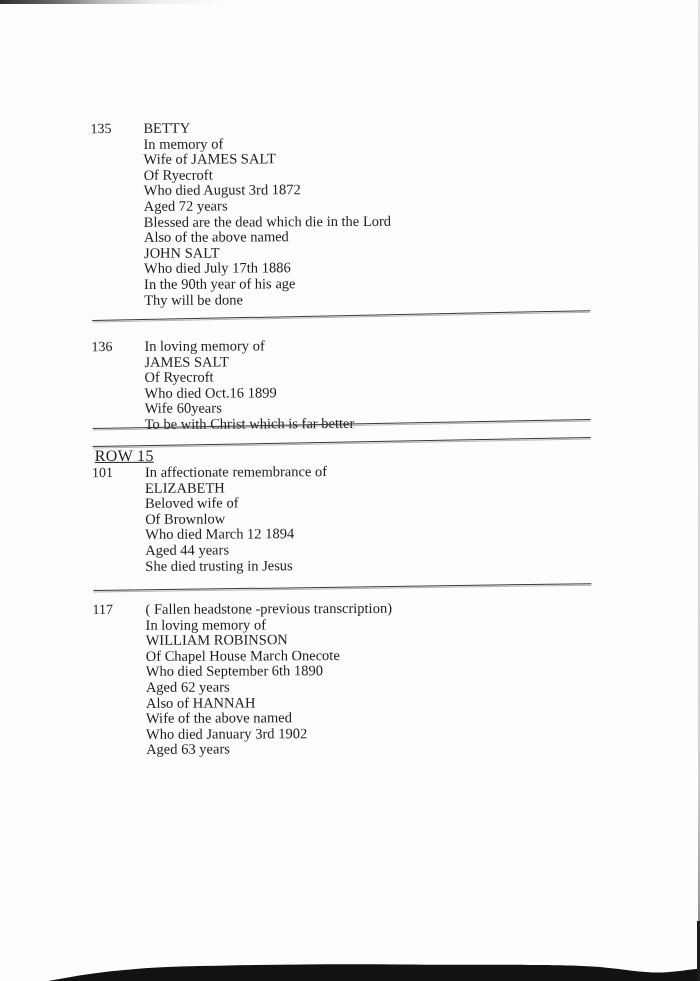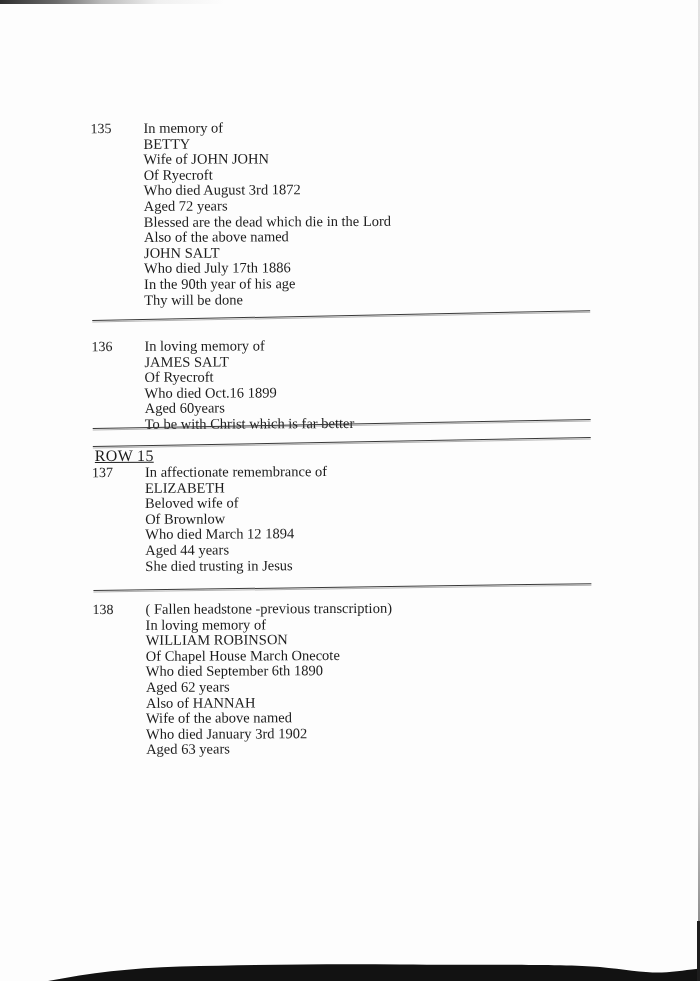--- a/index.html
+++ b/index.html
@@ -53,23 +53,23 @@
 <div class="scan-page">
 
   <div class="smudge-top"></div>
   <div class="edge-right"></div>
 
   <div class="content">
 
     <div class="entry entry-135">
       <div class="num">135</div>
       <div class="lines">
+          <div class="line">BETTY</div>
           <div class="line">In memory of</div>
-          <div class="line">BETTY</div>
-          <div class="line">Wife of JOHN JOHN</div>
+          <div class="line">Wife of JAMES SALT</div>
           <div class="line">Of Ryecroft</div>
           <div class="line">Who died August 3rd 1872</div>
           <div class="line">Aged 72 years</div>
           <div class="line">Blessed are the dead which die in the Lord</div>
           <div class="line">Also of the above named</div>
           <div class="line">JOHN SALT</div>
           <div class="line">Who died July 17th 1886</div>
           <div class="line">In the 90th year of his age</div>
           <div class="line">Thy will be done</div>
         </div>
@@ -77,47 +77,47 @@
 
     <div class="rule rule-1"></div>
 
     <div class="entry entry-136">
       <div class="num">136</div>
       <div class="lines">
           <div class="line">In loving memory of</div>
           <div class="line">JAMES SALT</div>
           <div class="line">Of Ryecroft</div>
           <div class="line">Who died Oct.16 1899</div>
-          <div class="line">Aged 60years</div>
+          <div class="line">Wife 60years</div>
           <div class="line">To be with Christ which is far better</div>
         </div>
     </div>
 
     <div class="rule rule-2"></div>
     <div class="rule rule-3"></div>
 
     <div class="row-heading">ROW 15</div>
 
     <div class="entry entry-137">
-      <div class="num">137</div>
+      <div class="num">101</div>
       <div class="lines">
           <div class="line">In affectionate remembrance of</div>
           <div class="line">ELIZABETH</div>
           <div class="line">Beloved wife of</div>
           <div class="line">Of Brownlow</div>
           <div class="line">Who died March 12 1894</div>
           <div class="line">Aged 44 years</div>
           <div class="line">She died trusting in Jesus</div>
         </div>
     </div>
 
     <div class="rule rule-4"></div>
 
     <div class="entry entry-138">
-      <div class="num">138</div>
+      <div class="num">117</div>
       <div class="lines">
           <div class="line">( Fallen headstone -previous transcription)</div>
           <div class="line">In loving memory of</div>
           <div class="line">WILLIAM ROBINSON</div>
           <div class="line">Of Chapel House March Onecote</div>
           <div class="line">Who died September 6th 1890</div>
           <div class="line">Aged 62 years</div>
           <div class="line">Also of HANNAH</div>
           <div class="line">Wife of the above named</div>
           <div class="line">Who died January 3rd 1902</div>

